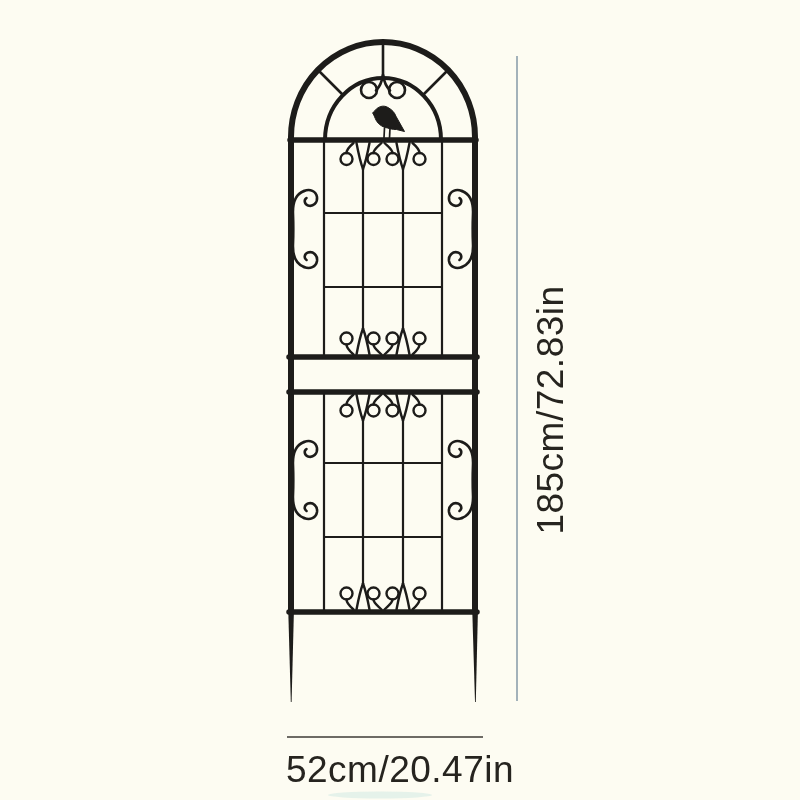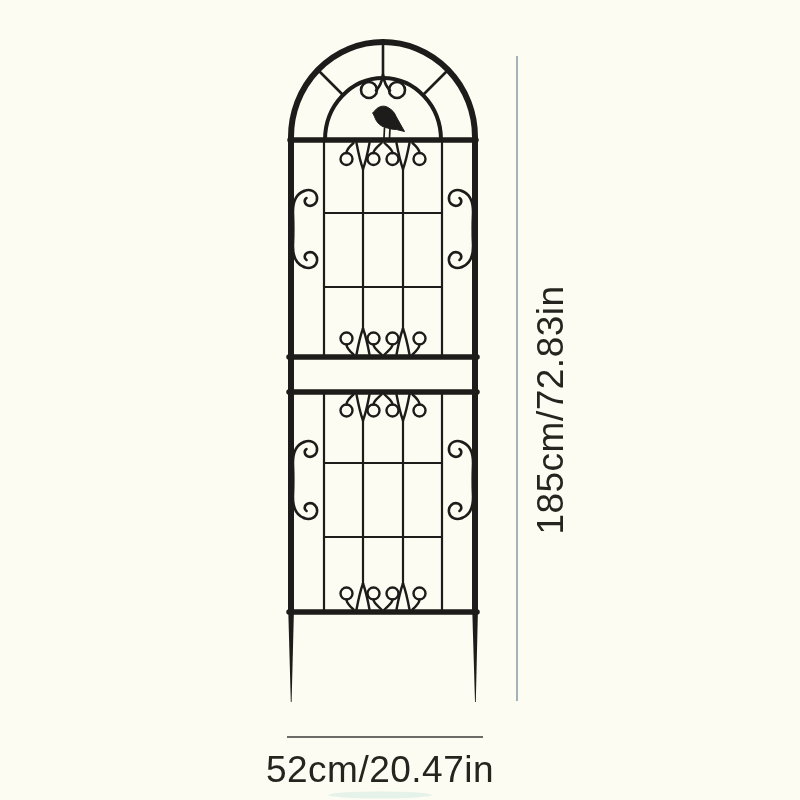--- a/index.html
+++ b/index.html
@@ -32,21 +32,21 @@
     letter-spacing: 0.5px;
     white-space: nowrap;
     user-select: none;
   }
   .dim-label.vertical {
     left: 551px;
     top: 410px;
     transform: translate(-50%, -50%) rotate(-90deg);
   }
   .dim-label.horizontal {
-    left: 380px;
+    left: 400px;
     top: 770px;
     transform: translate(-50%, -50%);
   }
 </style>
 </head>
 <body>
 
 <div class="canvas">
 
   <svg viewBox="0 0 800 800" aria-hidden="true">

